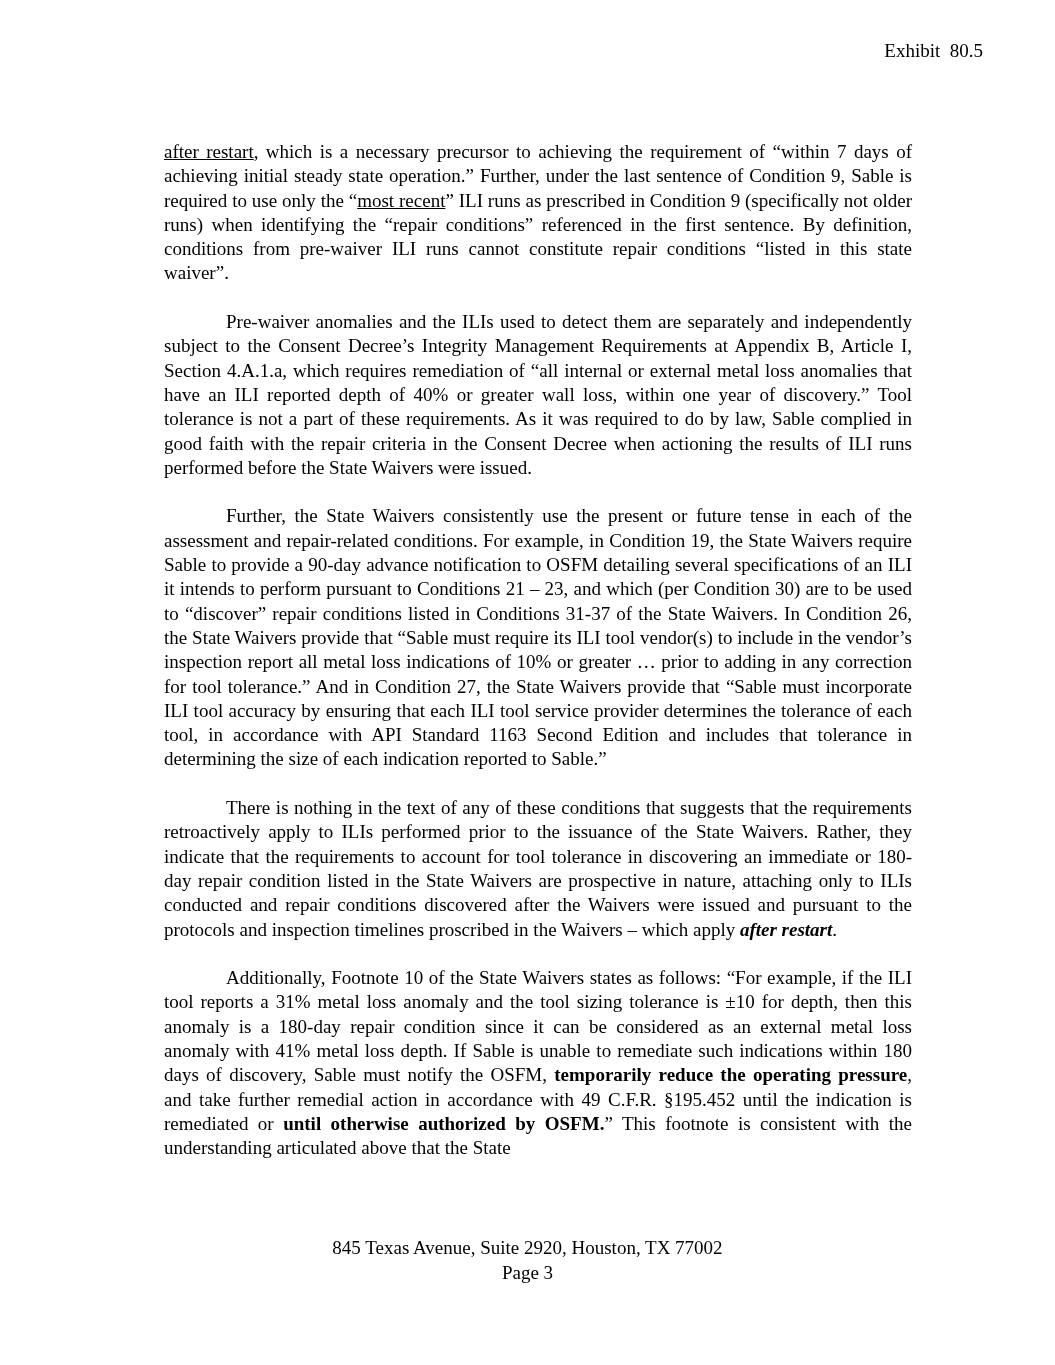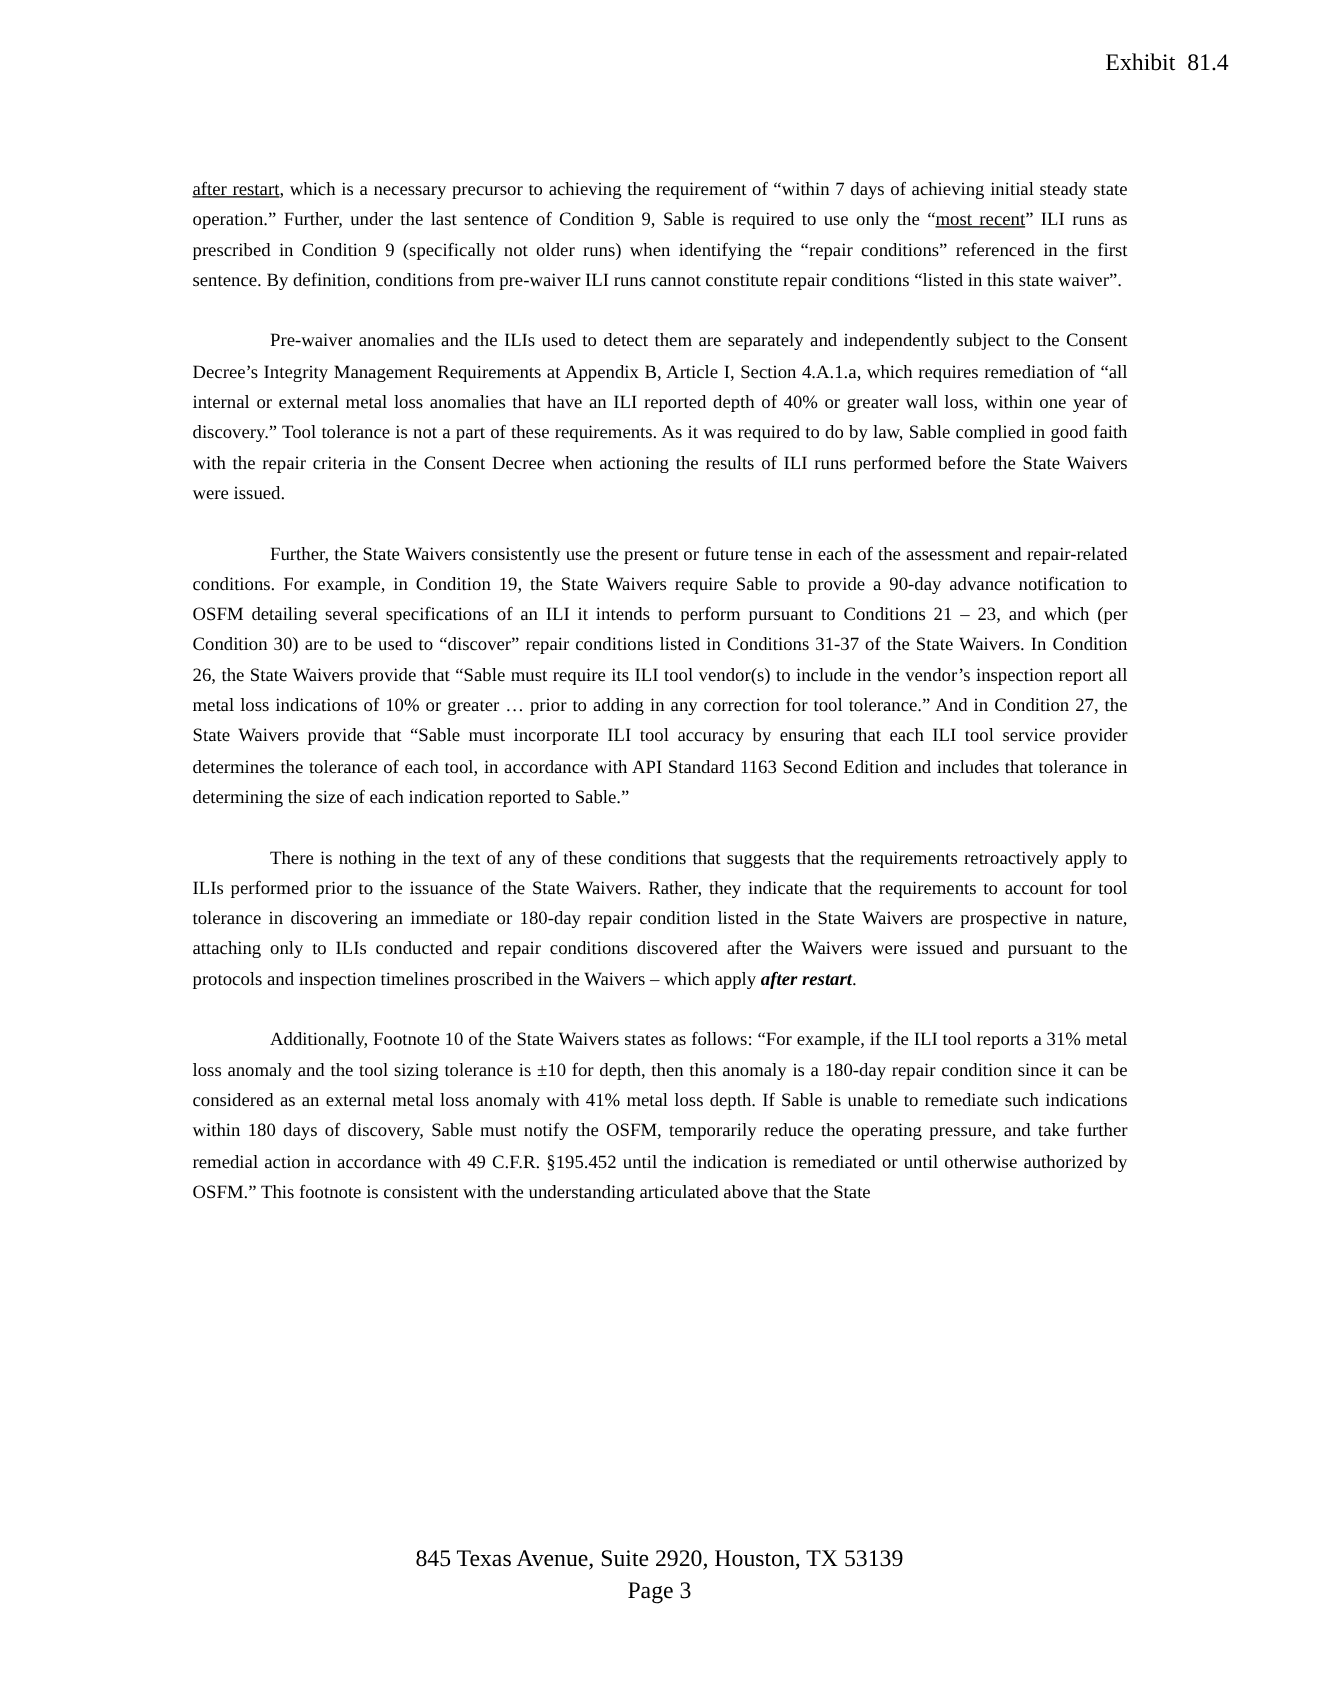--- a/index.html
+++ b/index.html
@@ -15,55 +15,55 @@
   .exhibit-label {
     position: absolute;
     top: 40px;
     right: 72px;
     font-size: 19px;
     white-space: pre;
   }
   .content {
     position: absolute;
     top: 140px;
-    left: 154px;
+    left: 164px;
     width: 748px;
-    font-size: 15px;
+    font-size: 19px;
     line-height: 24.3px;
     text-align: justify;
   }
   .para { margin: 0 0 24.3px 0; }
   .para.indent { text-indent: 62px; }
   .run-u  { text-decoration: underline; }
   .run-i  { }
-  .run-b  { font-weight: normal; }
+  .run-b  { font-weight: bold; }
   .run-bi { font-weight: bold; font-style: italic; }
   .footer {
     position: absolute;
     left: 0;
     top: 1235px;
     width: 100%;
     text-align: center;
     font-size: 19px;
     line-height: 25px;
   }
 </style>
 </head>
 <body>
 
 <div class="page">
 
-  <div class="exhibit-label">Exhibit  81.4</div>
+  <div class="exhibit-label">Exhibit  80.5</div>
 
   <div class="content">
       <p class="para"><span class="run-u">after restart</span><span>, which is a necessary precursor to achieving the requirement of “within 7 days of achieving initial steady state operation.”  Further, under the last sentence of Condition 9, Sable is required to use only the “</span><span class="run-u">most recent</span><span>” ILI runs as prescribed in Condition 9 (specifically not older runs) when identifying the “repair conditions” referenced in the first sentence. By definition, conditions from pre-waiver ILI runs cannot constitute repair conditions “listed in this state waiver”.</span></p>
       <p class="para indent"><span>Pre-waiver anomalies and the ILIs used to detect them are separately and independently subject to the Consent Decree’s Integrity Management Requirements at Appendix B, Article I, Section 4.A.1.a, which requires remediation of “all internal or external metal loss anomalies that have an ILI reported depth of 40% or greater wall loss, within one year of discovery.”  Tool tolerance is not a part of these requirements.  As it was required to do by law, Sable complied in good faith with the repair criteria in the Consent Decree when actioning the results of ILI runs performed before the State Waivers were issued.</span></p>
       <p class="para indent"><span>Further, the State Waivers consistently use the present or future tense in each of the assessment and repair-related conditions.  For example, in Condition 19, the State Waivers require Sable to provide a 90-day advance notification to OSFM detailing several specifications of an ILI it intends to perform pursuant to Conditions 21 – 23, and which (per Condition 30) are to be used to “discover” repair conditions listed in Conditions 31-37 of the State Waivers.  In Condition 26, the State Waivers provide that “Sable must require its ILI tool vendor(s) to include in the vendor’s inspection report all metal loss indications of 10% or greater … prior to adding in any correction for tool tolerance.”  And in Condition 27, the State Waivers provide that “Sable must incorporate ILI tool accuracy by ensuring that each ILI tool service provider determines the tolerance of each tool, in accordance with API Standard 1163 Second Edition and includes that tolerance in determining the size of each indication reported to Sable.”</span></p>
       <p class="para indent"><span>There is nothing in the text of any of these conditions that suggests that the requirements </span><span class="run-i">retroactively</span><span> apply to ILIs performed </span><span class="run-i">prior</span><span> to the issuance of the State Waivers.  Rather, they indicate that the requirements to account for tool tolerance in discovering an immediate or 180-day repair condition listed in the State Waivers are </span><span class="run-i">prospective</span><span> in nature, attaching only to ILIs conducted and repair conditions discovered after the Waivers were issued and pursuant to the protocols and inspection timelines proscribed in the Waivers – which apply </span><span class="run-bi">after restart</span><span>.</span></p>
       <p class="para indent"><span>Additionally, Footnote 10 of the State Waivers states as follows: “For example, if the ILI tool reports a 31% metal loss anomaly and the tool sizing tolerance is ±10 for depth, then this anomaly is a 180-day repair condition since it can be considered as an external metal loss anomaly with 41% metal loss depth. If Sable is unable to remediate such indications within 180 days of discovery, Sable must notify the OSFM, </span><span class="run-b">temporarily reduce the operating pressure</span><span>, and take further remedial action in accordance with 49 C.F.R. §195.452 until the indication is remediated or </span><span class="run-b">until otherwise authorized by OSFM.</span><span>”  This footnote is consistent with the understanding articulated above that the State</span></p>
     </div>
 
   <div class="footer">
-    <div>845 Texas Avenue, Suite 2920, Houston, TX  53139</div>
+    <div>845 Texas Avenue, Suite 2920, Houston, TX  77002</div>
     <div>Page 3</div>
   </div>
 
 </div>
 
 </body></html>

